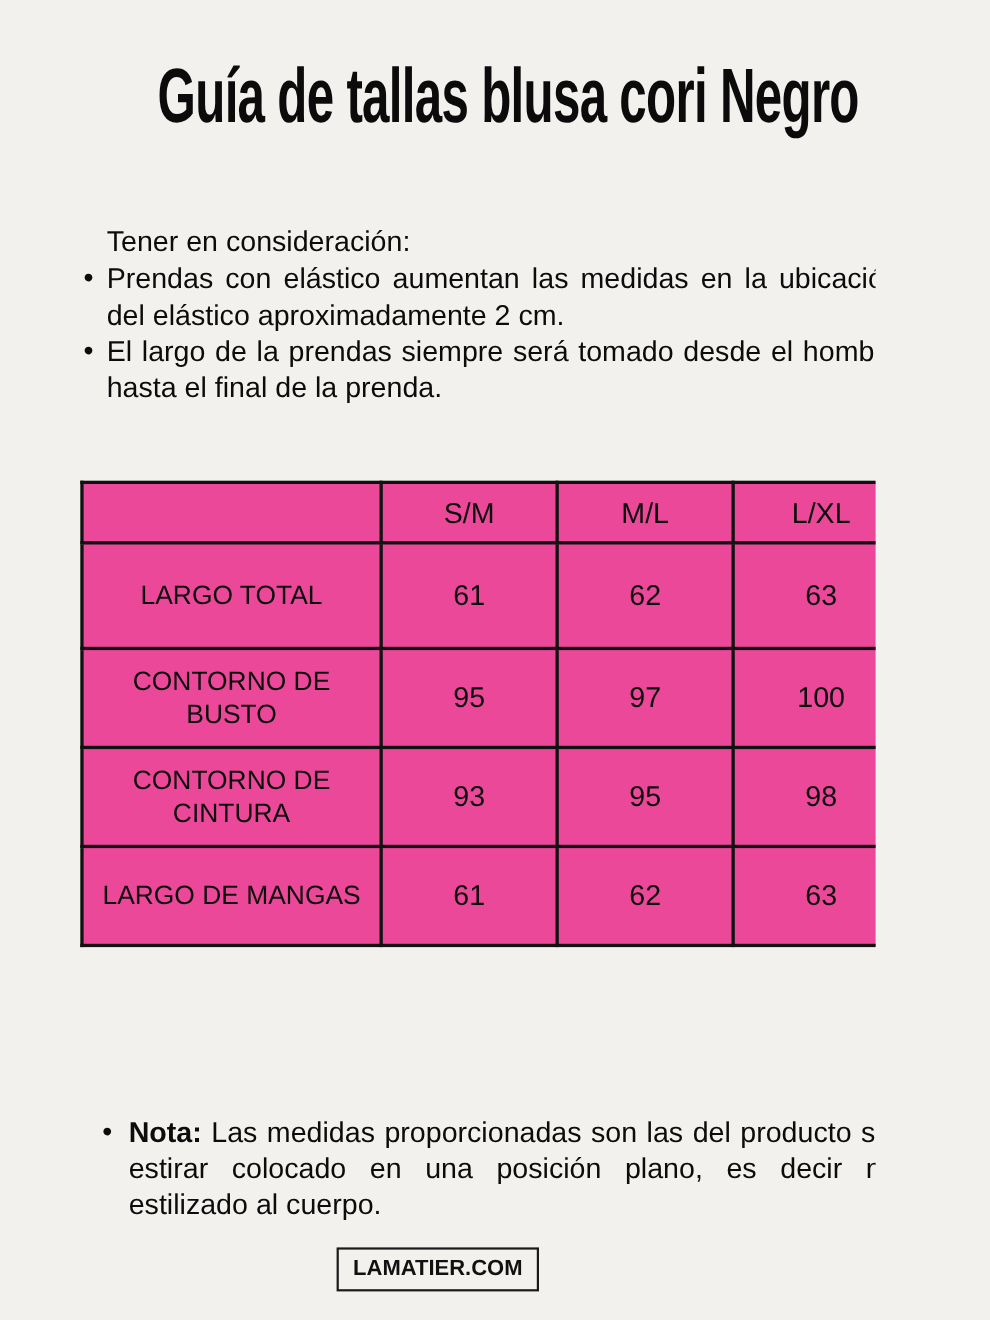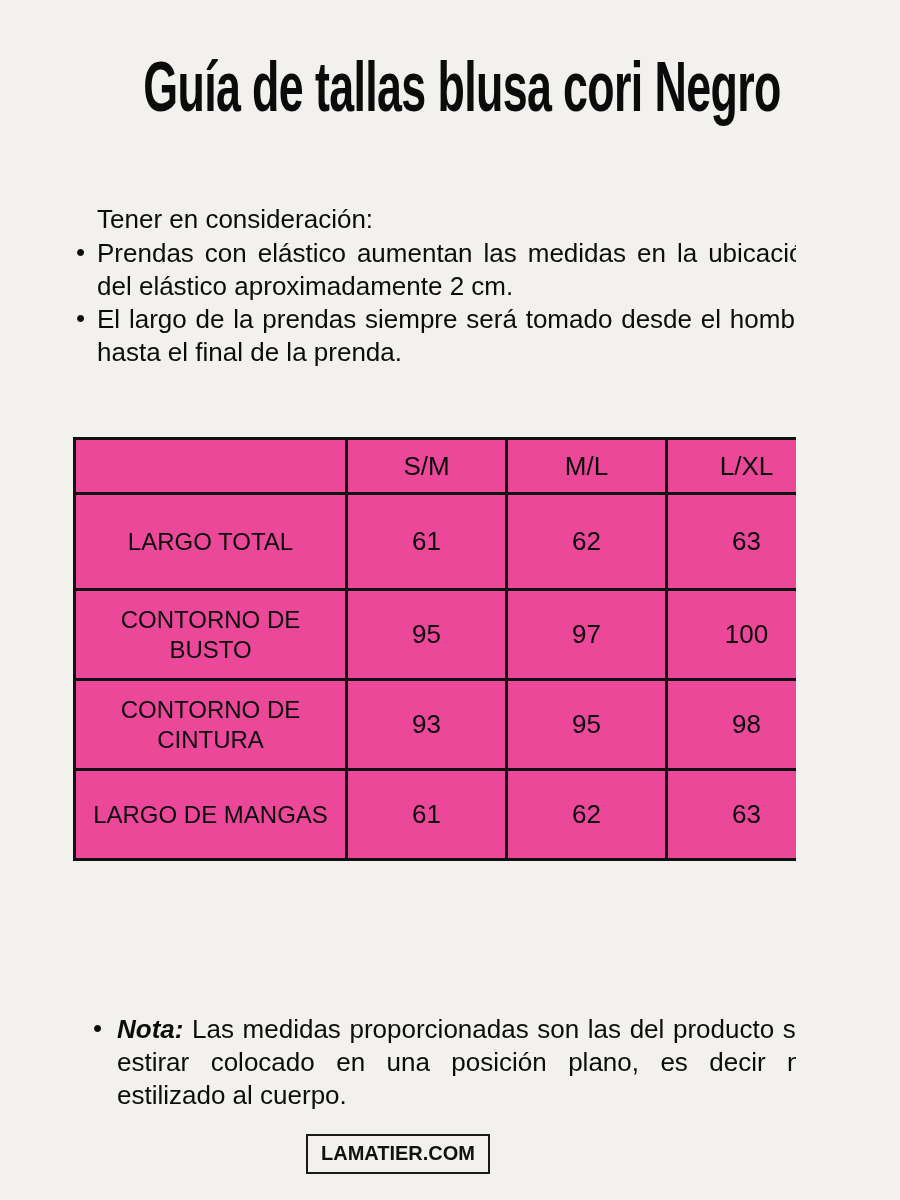--- a/index.html
+++ b/index.html
@@ -108,21 +108,21 @@
   .note {
     position: absolute;
     top: 1013px;
     left: 93px;
     width: 723px;
     font-size: 26px;
     line-height: 33px;
   }
 
   .note .bullet-item { padding-left: 24px; }
-  .note .note-label { font-weight: bold; font-style: italic; }
+  .note .note-label { font-weight: bold; }
 
   
   .footer {
     position: absolute;
     top: 1134px;
     left: 0;
     right: 0;
     text-align: center;
   }
 

